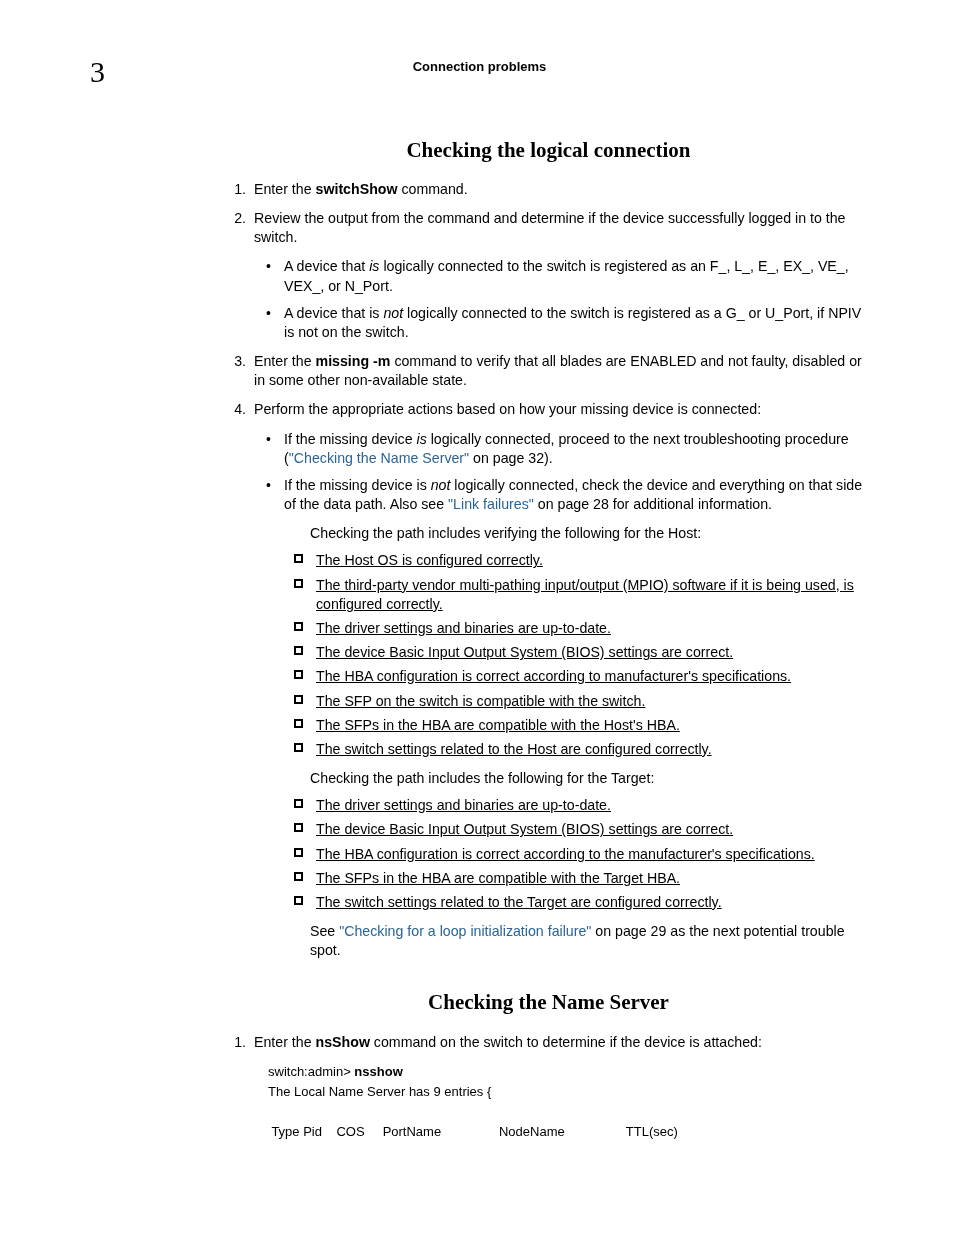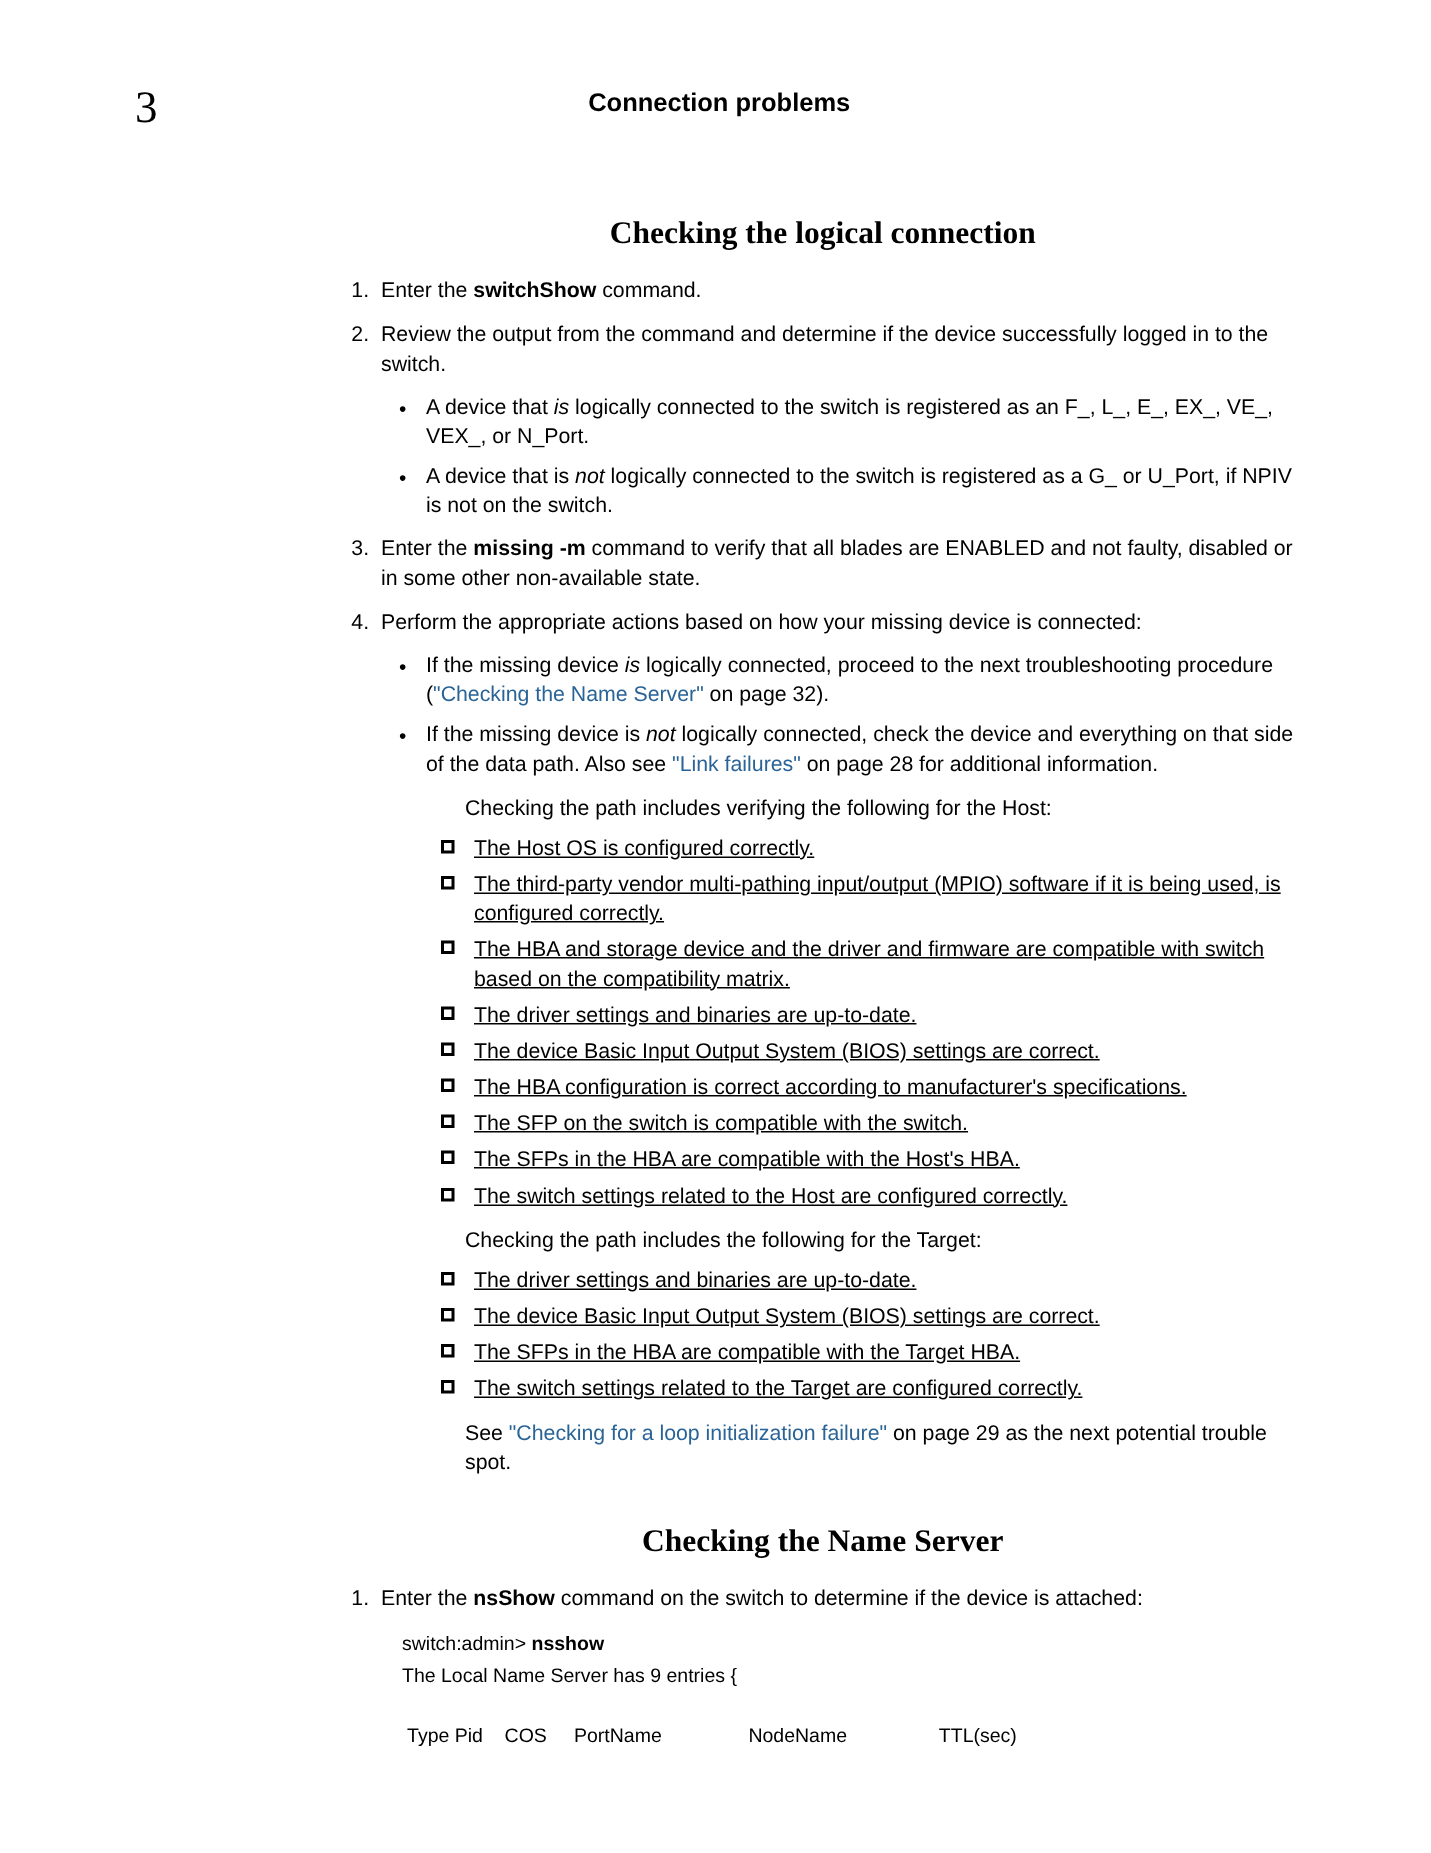--- a/index.html
+++ b/index.html
@@ -20,21 +20,21 @@
     font-family: Georgia, "Times New Roman", serif;
     font-size: 30px;
     font-weight: normal;
     position: absolute;
     left: 90px;
     top: 52px;
   }
   .running-title {
     text-align: center;
     font-weight: bold;
-    font-size: 17px;
+    font-size: 13px;
     margin-top: 0;
     margin-bottom: 60px;
   }
   .content {
     margin-left: 138px;
   }
   h1.section {
     font-family: Georgia, "Times New Roman", serif;
     font-weight: bold;
     font-size: 21px;
@@ -142,33 +142,33 @@
           <li>
             <span>If the missing device </span><span class="italic">is</span><span> logically connected, proceed to the next troubleshooting procedure (</span><span class="link">"Checking the Name Server"</span><span> on page 32).</span>
           </li>
           <li>
             <span>If the missing device is </span><span class="italic">not</span><span> logically connected, check the device and everything on that side of the data path. Also see </span><span class="link">"Link failures"</span><span> on page 28 for additional information.</span>
 
             <div class="sub-para">Checking the path includes verifying the following for the Host:</div>
             <ul class="check" id="host-checks">
                 <li>The Host OS is configured correctly.</li>
                 <li>The third-party vendor multi-pathing input/output (MPIO) software if it is being used, is configured correctly.</li>
-                <li>The HBA and storage device and the driver and firmware are compatible with switch based on the compatibility matrix.</li>
                 <li>The driver settings and binaries are up-to-date.</li>
                 <li>The device Basic Input Output System (BIOS) settings are correct.</li>
                 <li>The HBA configuration is correct according to manufacturer's specifications.</li>
                 <li>The SFP on the switch is compatible with the switch.</li>
                 <li>The SFPs in the HBA are compatible with the Host's HBA.</li>
                 <li>The switch settings related to the Host are configured correctly.</li>
               </ul>
 
             <div class="sub-para">Checking the path includes the following for the Target:</div>
             <ul class="check" id="target-checks">
                 <li>The driver settings and binaries are up-to-date.</li>
                 <li>The device Basic Input Output System (BIOS) settings are correct.</li>
+                <li>The HBA configuration is correct according to the manufacturer's specifications.</li>
                 <li>The SFPs in the HBA are compatible with the Target HBA.</li>
                 <li>The switch settings related to the Target are configured correctly.</li>
               </ul>
 
             <div class="sub-para" style="margin-left:26px;">
               <span>See </span><span class="link">"Checking for a loop initialization failure"</span><span> on page 29 as the next potential trouble spot.</span>
             </div>
           </li>
         </ul>
       </li>

